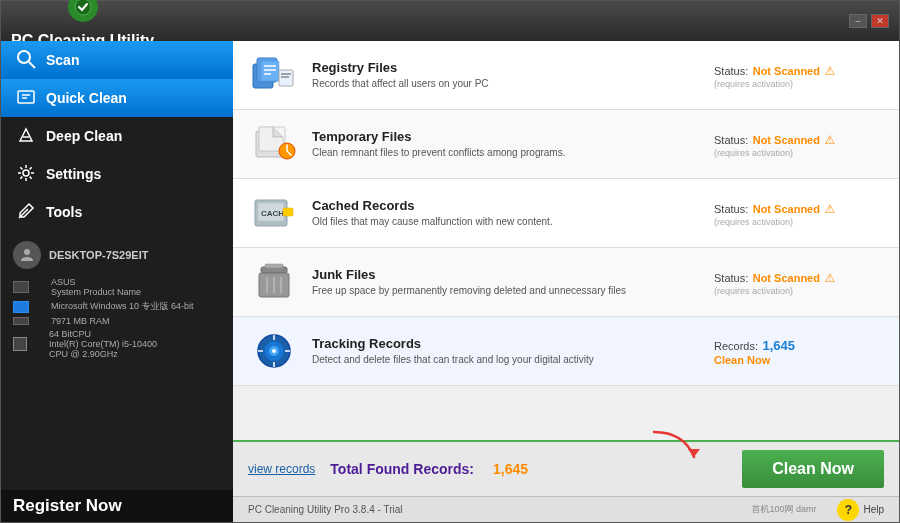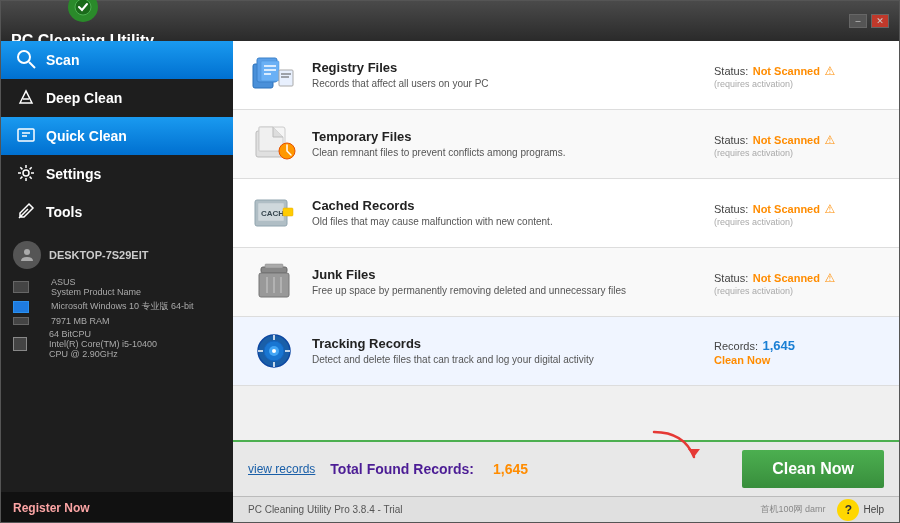--- a/index.html
+++ b/index.html
@@ -32,21 +32,21 @@
 
     .sidebar-info { padding: 10px 12px; flex: 1; }
     .user-row { display: flex; align-items: center; gap: 8px; margin-bottom: 8px; }
     .user-icon { width: 28px; height: 28px; background: #555; border-radius: 50%; display: flex; align-items: center; justify-content: center; color: #aaa; font-size: 14px; flex-shrink: 0; }
     .username { color: #ccc; font-size: 11px; font-weight: bold; }
     .sys-row { display: flex; align-items: center; gap: 22px; margin-bottom: 3px; }
     .sys-row-icon { width: 16px; height: 12px; background: #555; flex-shrink: 0; }
     .sys-row-text { color: #aaa; font-size: 9px; }
 
     .register-bar { background: #111; padding: 6px 12px; }
-    .register-text { color: #fca5a5; font-size: 12px; font-weight: bold; cursor: pointer; }
+    .register-text { color: #ffffff; font-size: 17px; font-weight: bold; cursor: pointer; }
 
     
     .right-panel { flex: 1; background: #f0f0f0; display: flex; flex-direction: column; }
 
     .items-list { flex: 1; overflow-y: auto; }
     .item-row { display: flex; align-items: center; padding: 12px 15px; border-bottom: 1px solid #ddd; background: white; gap: 12px; }
     .item-row:nth-child(even) { background: #f9f9f9; }
     .item-icon-wrap { width: 52px; height: 44px; display: flex; align-items: center; justify-content: center; flex-shrink: 0; }
     .item-info { flex: 1; min-width: 0; }
     .item-title { font-size: 13px; font-weight: bold; color: #222; margin-bottom: 2px; }
@@ -61,21 +61,21 @@
     
     .bottom-bar { background: #e8e8e8; border-top: 2px solid #4caf50; padding: 8px 15px; display: flex; align-items: center; gap: 15px; flex-shrink: 0; }
     .view-records-link { color: #1a5fa8; font-size: 12px; text-decoration: underline; cursor: pointer; white-space: nowrap; }
     .total-label { font-size: 14px; font-weight: bold; color: #4c1d95; }
     .total-count { color: #ff8c00; font-size: 14px; font-weight: bold; margin-left: 4px; }
     .clean-now-btn { background: linear-gradient(to bottom, #4caf50, #388e3c); color: white; font-size: 16px; font-weight: bold; border: none; padding: 10px 30px; cursor: pointer; border-radius: 2px; margin-left: auto; white-space: nowrap; }
 
     
     .status-footer { background: #e0e0e0; border-top: 1px solid #bbb; padding: 3px 15px; display: flex; align-items: center; justify-content: space-between; height: 26px; flex-shrink: 0; }
     .footer-text { font-size: 10px; color: #555; }
-    .footer-right { display: flex; align-items: center; gap: 12px; }
+    .footer-right { display: flex; align-items: center; gap: 21px; }
     .watermark { font-size: 9px; color: #888; }
 
     .warning-triangle { color: #ff8c00; font-size: 12px; }
   </style>
 </head>
 <body>
 
 <div class="app-window">
 
   <div class="title-bar">
@@ -100,38 +100,38 @@
 
       <div class="nav-item active">
         <span>
           <svg width="20" height="20" viewBox="0 0 20 20">
             <circle cx="8" cy="8" r="6" stroke="white" stroke-width="2" fill="none"></circle>
             <line x1="13" y1="13" x2="19" y2="19" stroke="white" stroke-width="2"></line>
           </svg>
         </span>
         <span>Scan</span>
       </div>
-      <div class="nav-item">
-        <span>
-          <svg width="20" height="20" viewBox="0 0 20 20">
-            <path d="M4 16 L10 4 L16 16 Z" stroke="white" stroke-width="1.5" fill="none"></path>
-            <line x1="7" y1="12" x2="13" y2="12" stroke="white" stroke-width="1.5"></line>
-          </svg>
-        </span>
-        <span>Deep Clean</span>
-      </div>
       <div class="nav-item quick-clean">
         <span>
           <svg width="20" height="20" viewBox="0 0 20 20">
             <rect x="2" y="4" width="16" height="12" rx="1" stroke="white" stroke-width="1.5" fill="none"></rect>
             <line x1="6" y1="8" x2="14" y2="8" stroke="white" stroke-width="1.5"></line>
             <line x1="6" y1="11" x2="11" y2="11" stroke="white" stroke-width="1.5"></line>
           </svg>
         </span>
         <span>Quick Clean</span>
+      </div>
+      <div class="nav-item">
+        <span>
+          <svg width="20" height="20" viewBox="0 0 20 20">
+            <path d="M4 16 L10 4 L16 16 Z" stroke="white" stroke-width="1.5" fill="none"></path>
+            <line x1="7" y1="12" x2="13" y2="12" stroke="white" stroke-width="1.5"></line>
+          </svg>
+        </span>
+        <span>Deep Clean</span>
       </div>
       <div class="nav-item">
         <span>
           <svg width="20" height="20" viewBox="0 0 20 20">
             <circle cx="10" cy="10" r="3" stroke="white" stroke-width="1.5" fill="none"></circle>
             <path d="M10 2 L10 5 M10 15 L10 18 M2 10 L5 10 M15 10 L18 10 M4.3 4.3 L6.4 6.4 M13.6 13.6 L15.7 15.7 M15.7 4.3 L13.6 6.4 M6.4 13.6 L4.3 15.7" stroke="white" stroke-width="1.5"></path>
           </svg>
         </span>
         <span>Settings</span>
       </div>

